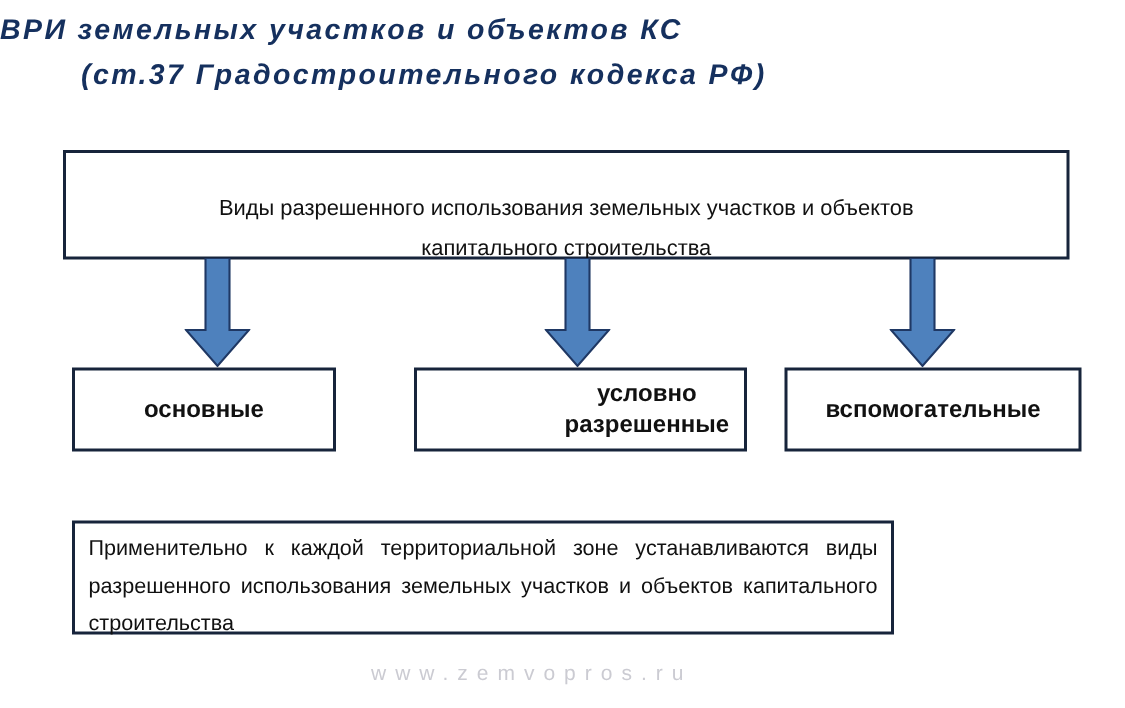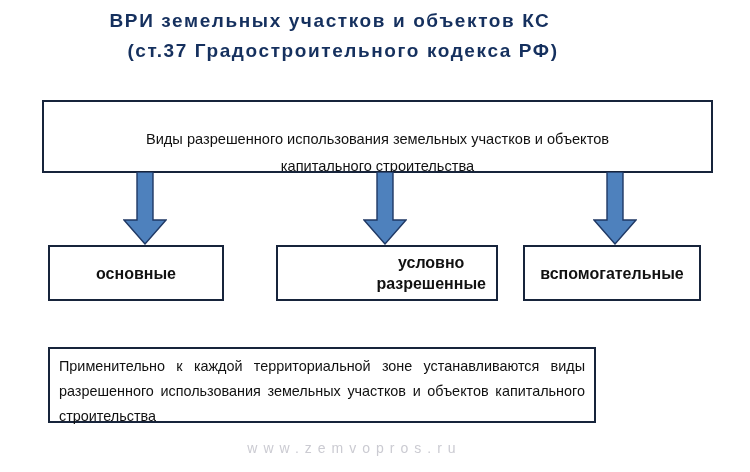--- a/index.html
+++ b/index.html
@@ -15,32 +15,32 @@
     font-family: "Liberation Sans", sans-serif;
     background: #ffffff;
   }
 
   
   #title-block {
     position: absolute;
     left: 0;
     top: 6px;
     width: 660px;
-    text-align: center;
+    font-style: italic;
   }
   .title-line {
     color: #15305e;
     font-weight: bold;
     font-size: 19px;
     letter-spacing: 1.6px;
     line-height: 30px;
     white-space: nowrap;
   }
   .title-line-2 {
-    padding-left: 26px;
+    padding-left: 54px;
   }
 
   
   .box {
     position: absolute;
     background: #ffffff;
     border: 2px solid #17243b;
     box-sizing: border-box;
     display: flex;
     align-items: center;
@@ -71,21 +71,21 @@
 
   
   .cat-box { height: 56px; }
   .cat-box .box-text {
     font-weight: bold;
     font-size: 16px;
     line-height: 21px;
   }
   #box-basic      { left: 48px;  top: 245px; width: 176px; }
   #box-conditional{ left: 276px; top: 245px; width: 222px; justify-content: flex-end; }
-  #box-auxiliary  { left: 523px; top: 245px; width: 178px; }
+  #box-auxiliary  { left: 523px; top: 245px; width: 198px; }
 
   
   #box-note {
     left: 48px;
     top: 347px;
     width: 548px;
     height: 76px;
     align-items: flex-start;
     justify-content: flex-start;
   }

